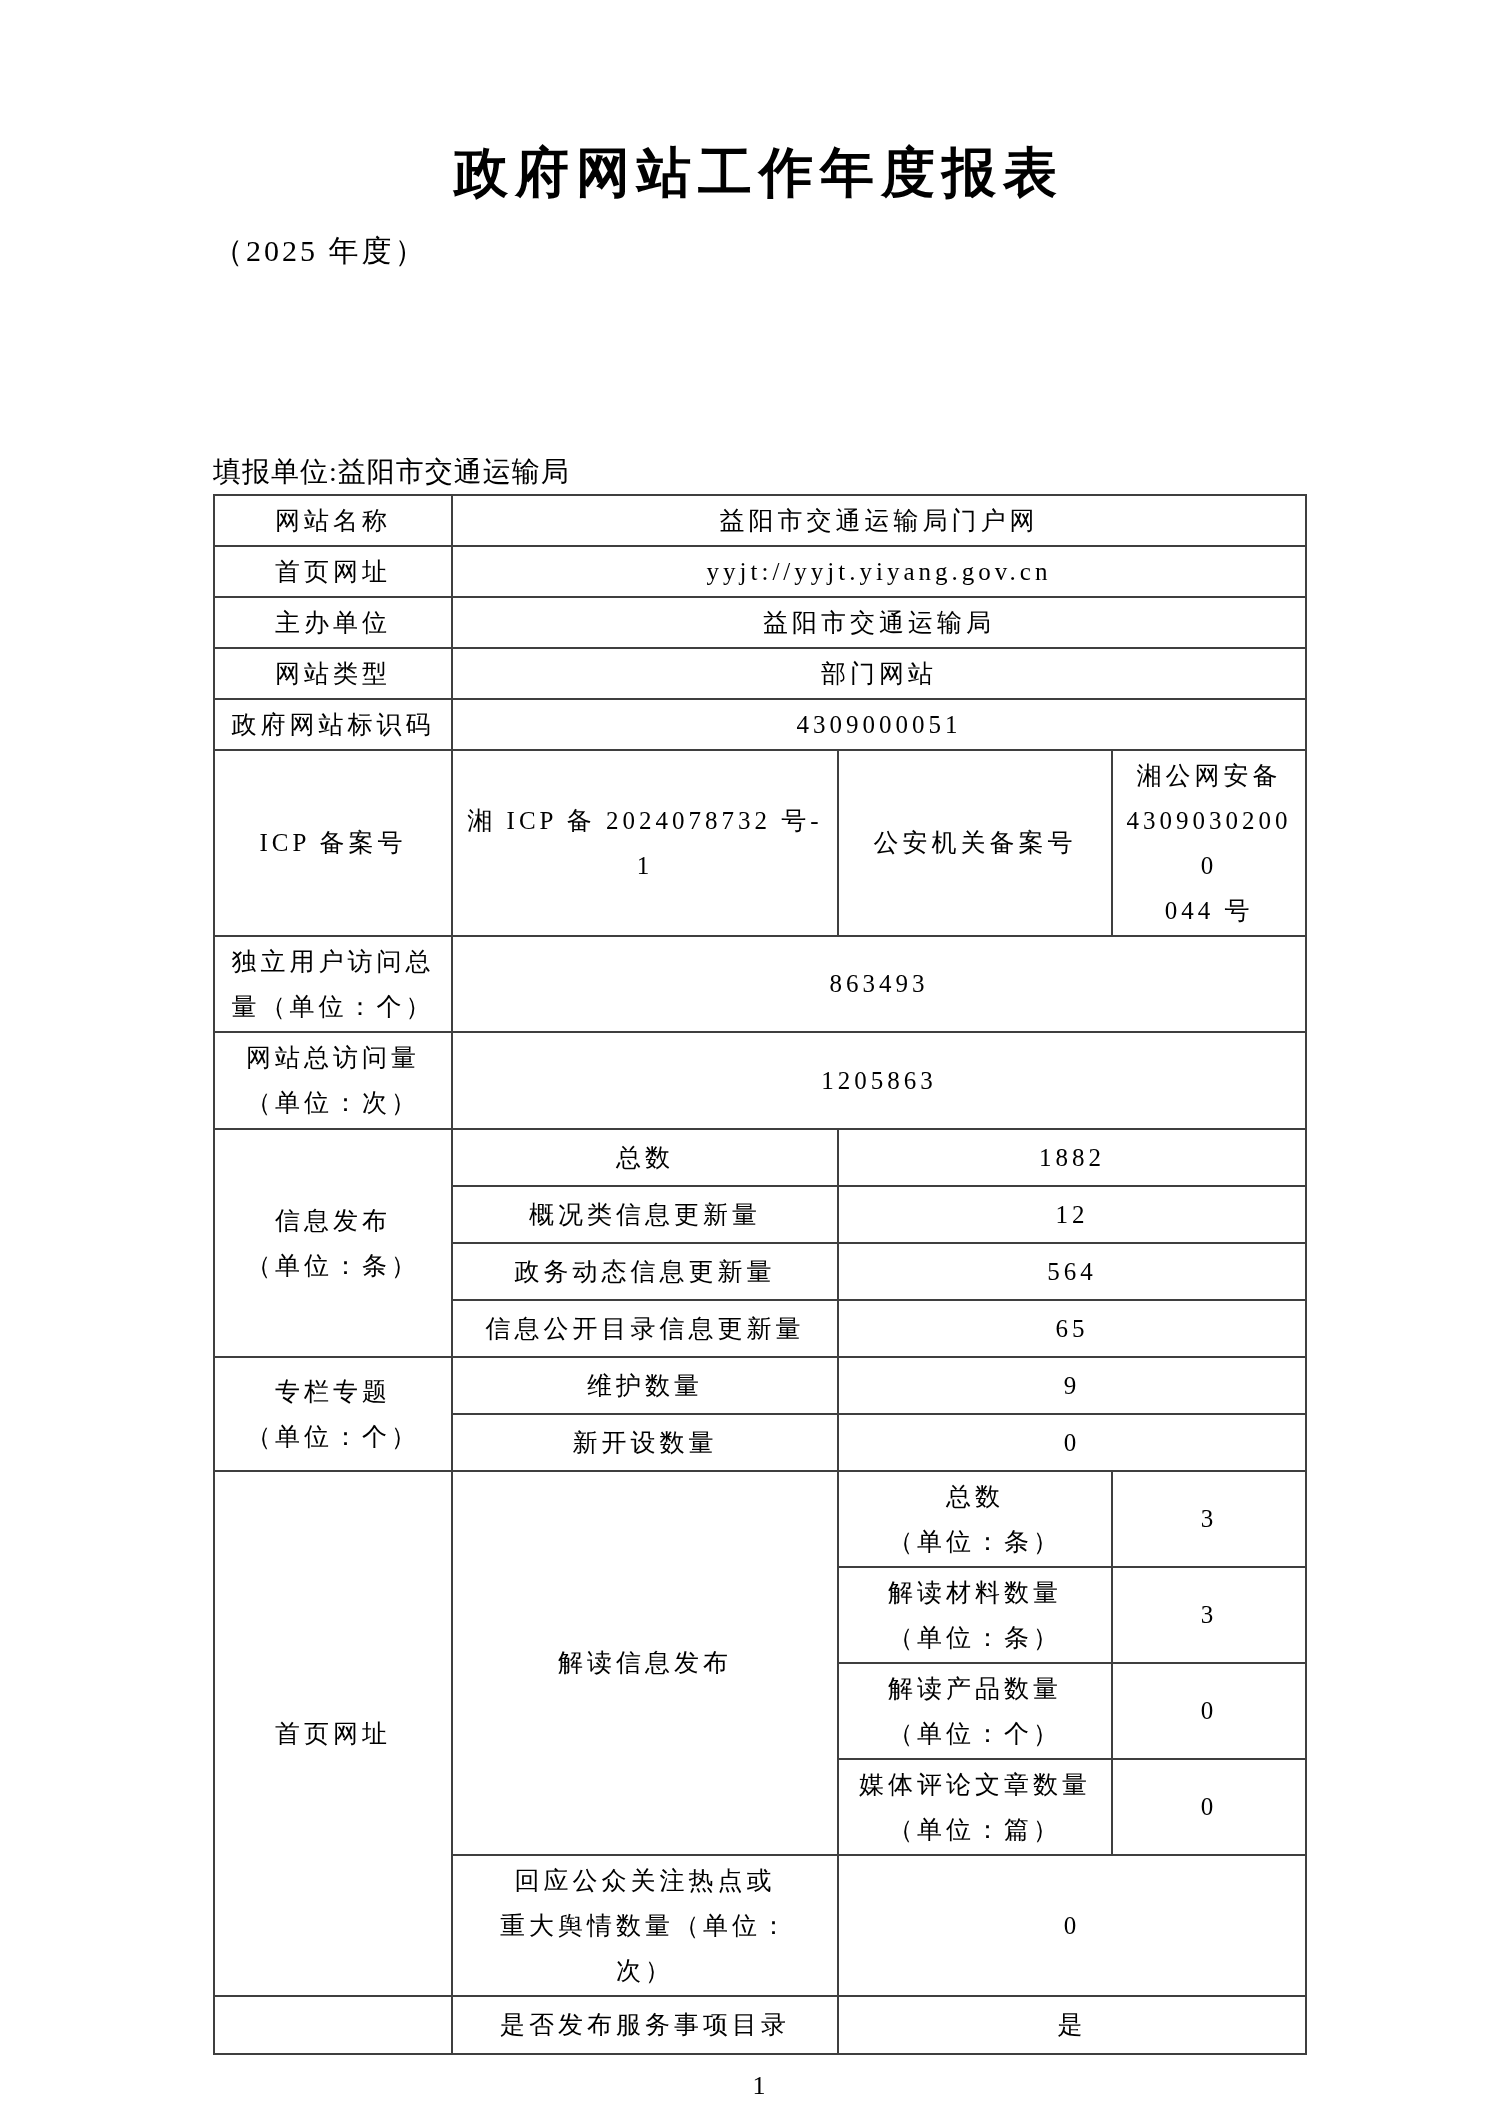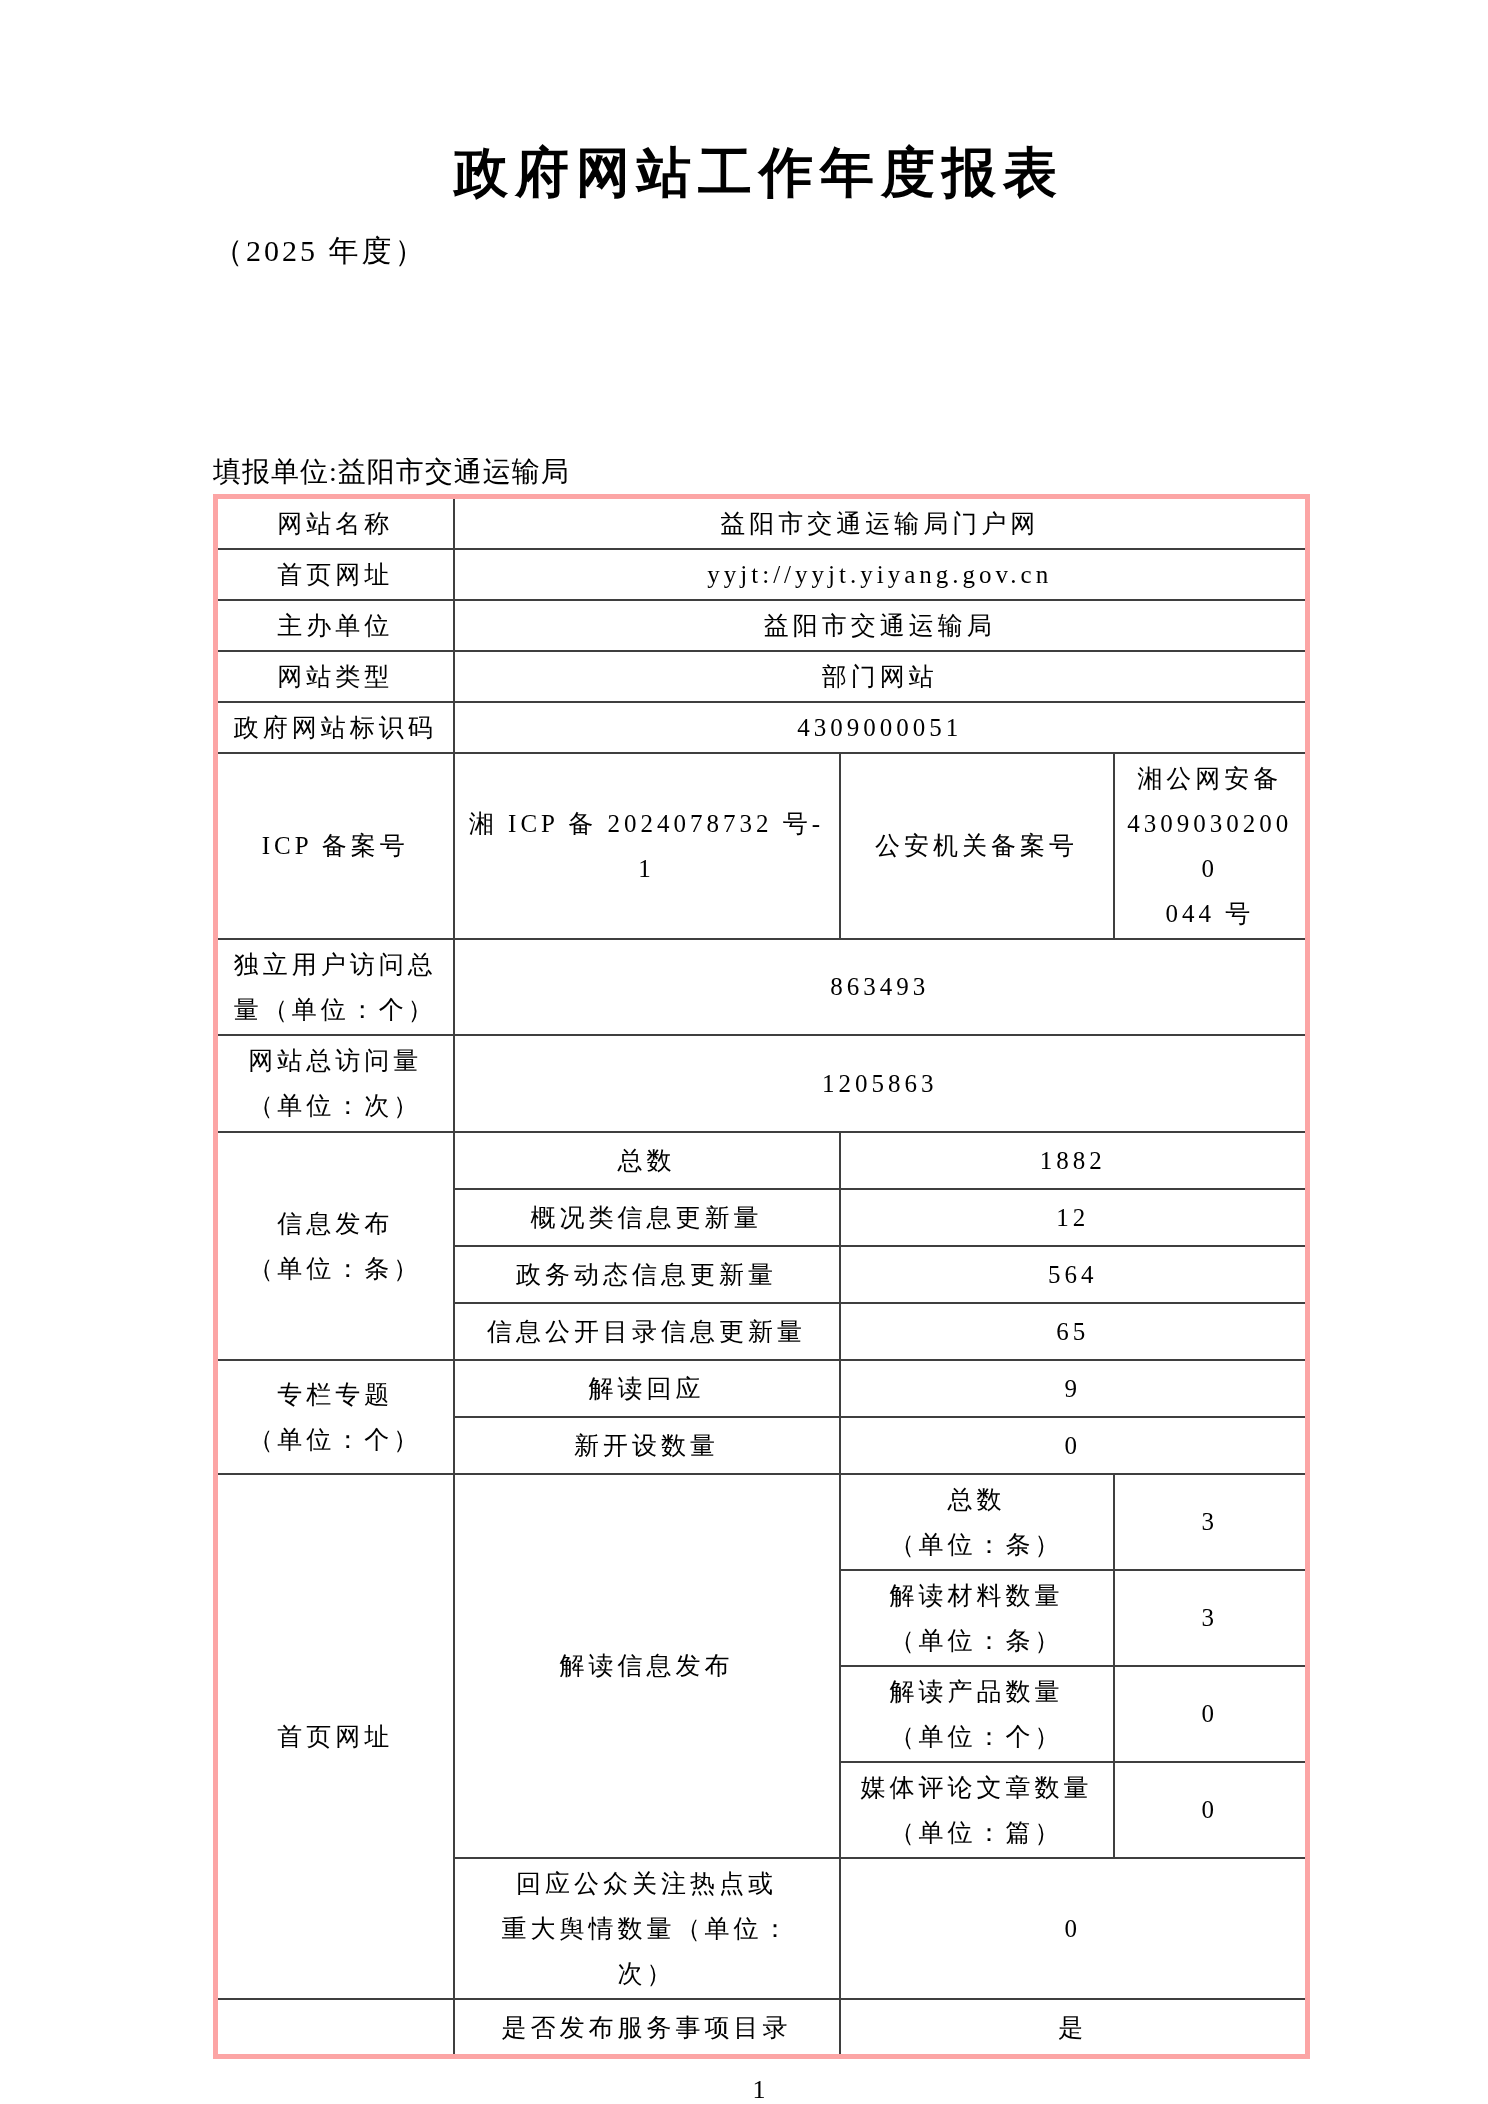--- a/index.html
+++ b/index.html
@@ -42,21 +42,21 @@
     margin-bottom: 5px;
     font-weight: normal;
     font-size: 28px;
     line-height: 1.25;
     letter-spacing: 1px;
   }
   table.report {
     border-collapse: collapse;
     table-layout: fixed;
     width: 1092px;
-    border: 5px solid #fca5a5;
+    border: 2px solid #fca5a5;
   }
   table.report td {
     border: 2px solid #3f3f3f;
     text-align: center;
     vertical-align: middle;
     font-size: 25px;
     line-height: 1.8;
     letter-spacing: 4px;
     padding: 2px 8px;
     word-break: break-all;
@@ -144,21 +144,21 @@
           <td>政务动态信息更新量</td>
           <td colspan="2" class="num">564</td>
         </tr>
         <tr style="height:57px">
           <td>信息公开目录信息更新量</td>
           <td colspan="2" class="num">65</td>
         </tr>
 
         <tr style="height:57px">
           <td rowspan="2">专栏专题<br>（单位：个）</td>
-          <td>解读回应</td>
+          <td>维护数量</td>
           <td colspan="2" class="num">9</td>
         </tr>
         <tr style="height:57px">
           <td>新开设数量</td>
           <td colspan="2" class="num">0</td>
         </tr>
 
         <tr style="height:88px">
           <td rowspan="5">首页网址</td>
           <td rowspan="4">解读信息发布</td>

